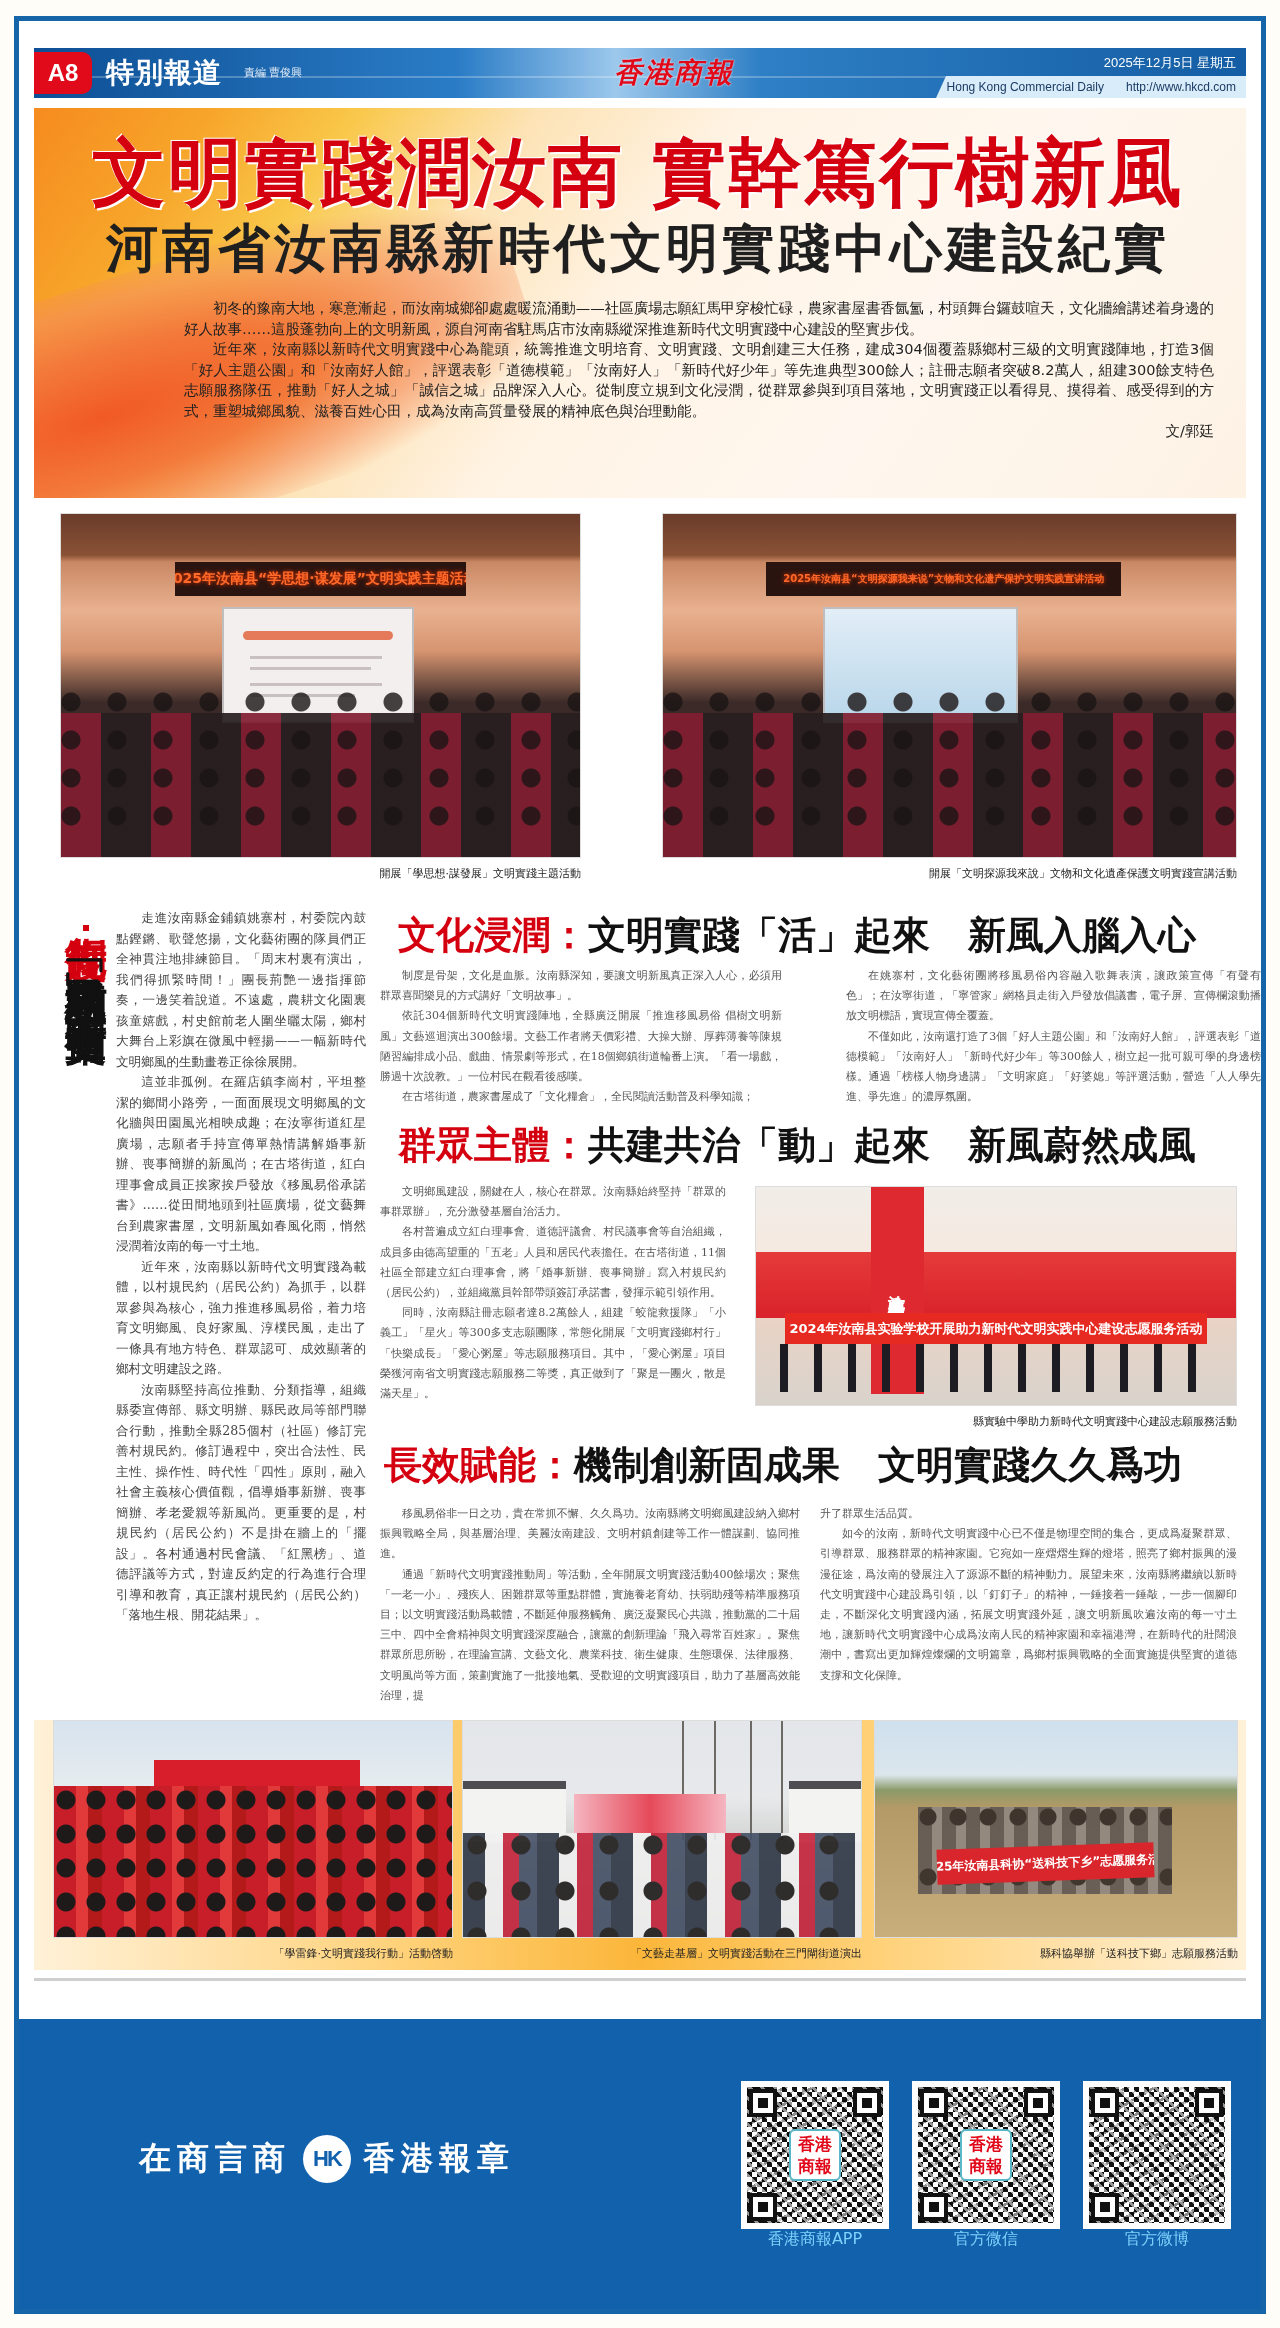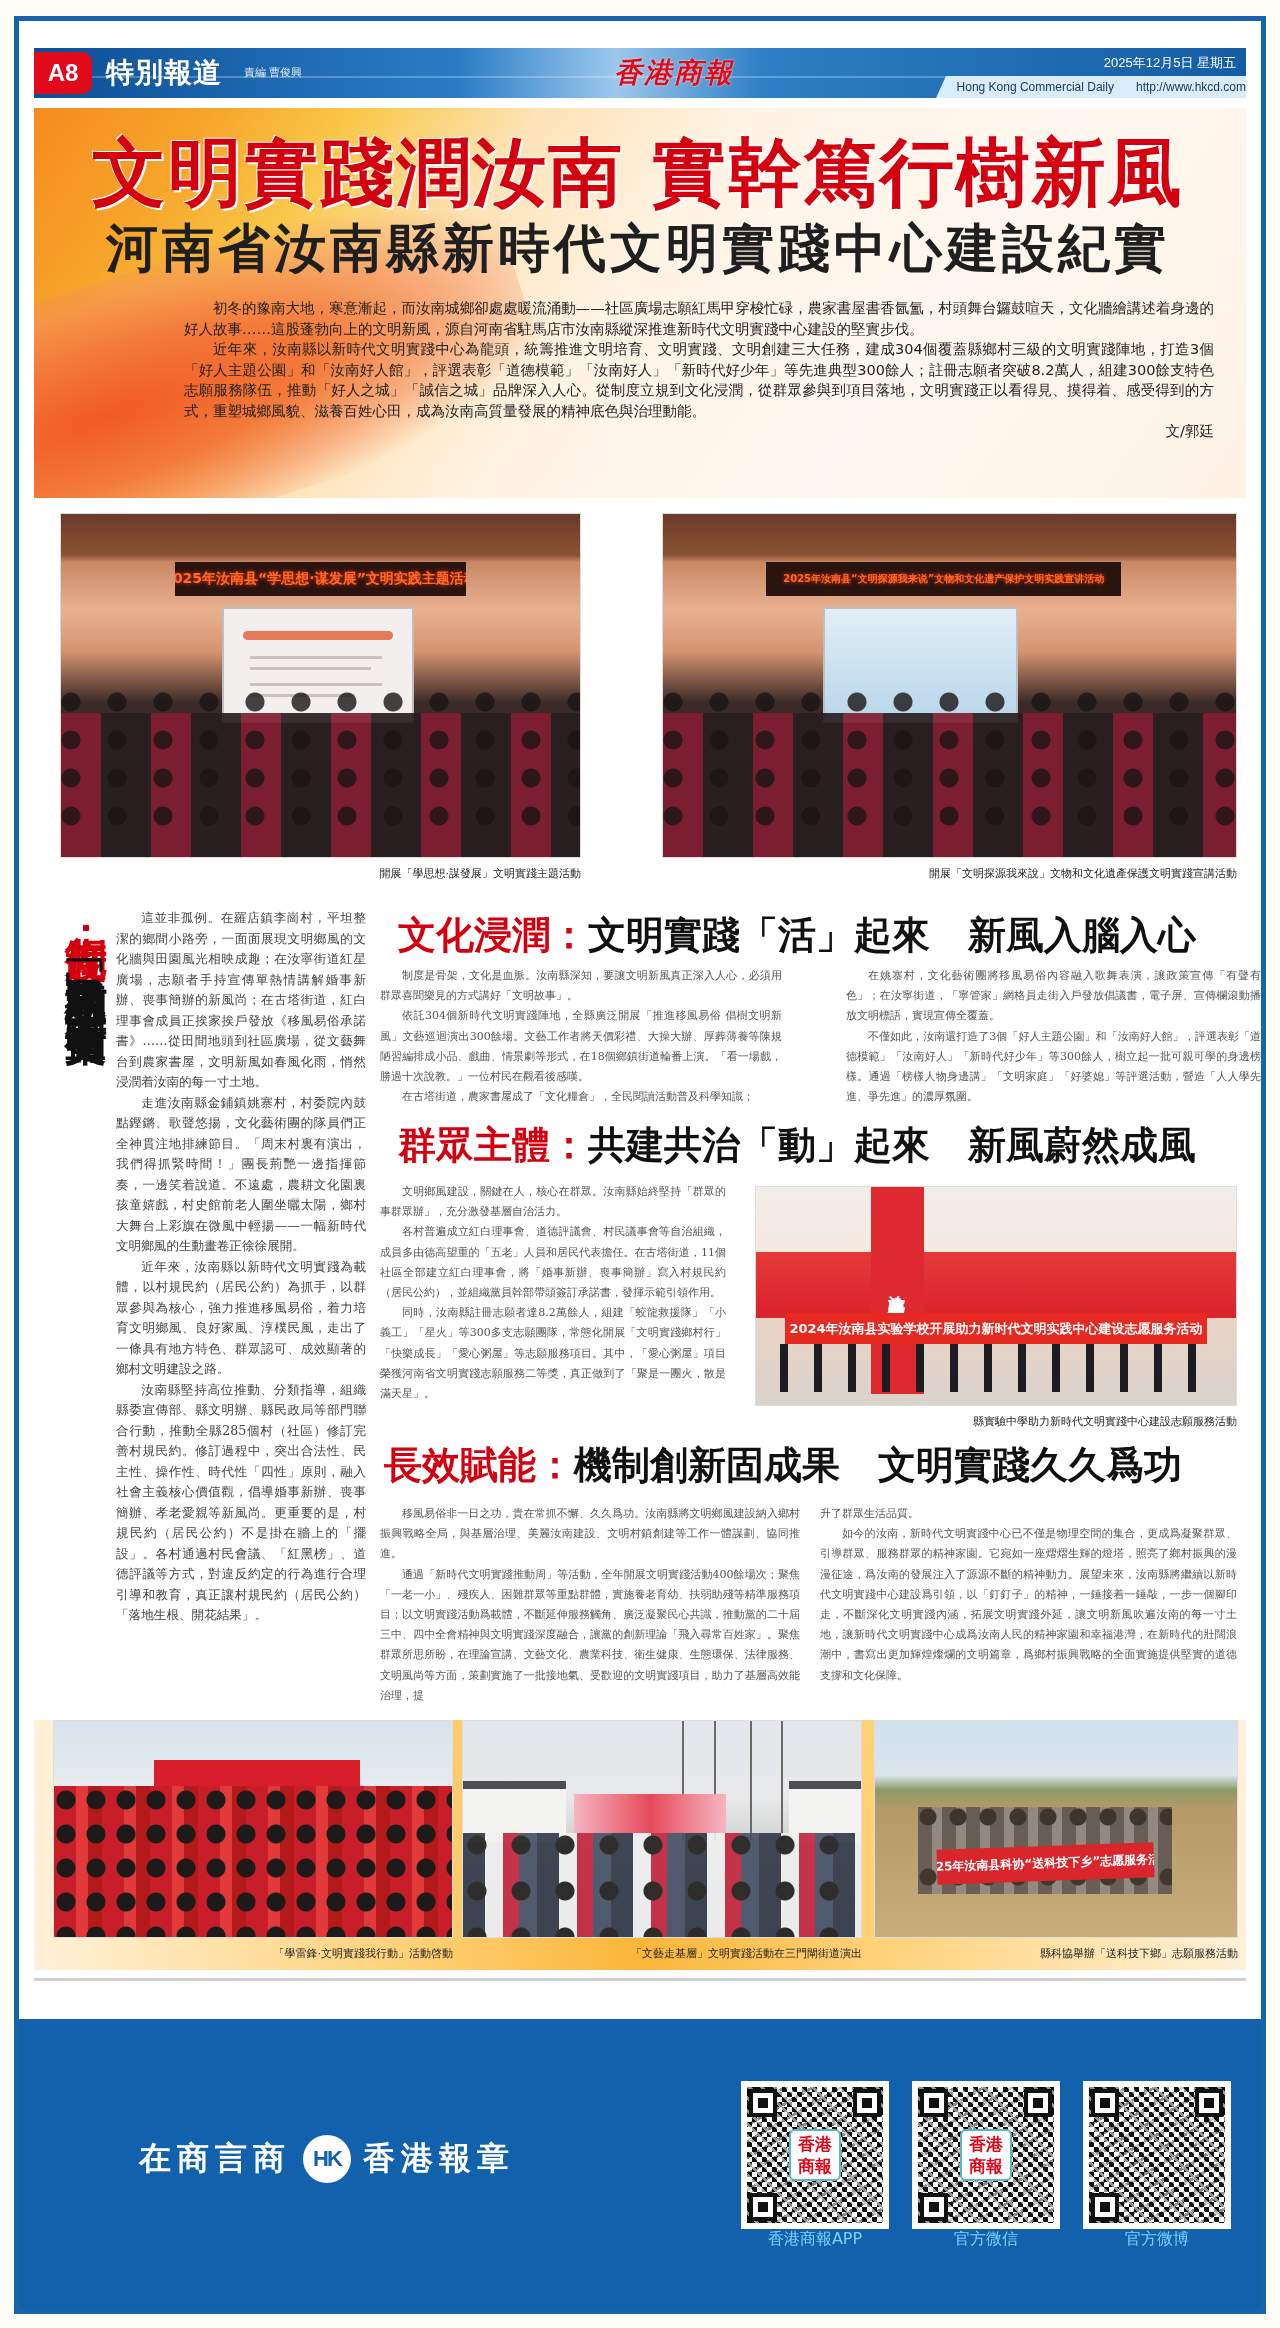--- a/index.html
+++ b/index.html
@@ -34,21 +34,21 @@
     position: absolute; left: 580px; top: 6px; color: #e10a1b; font-size: 28px; font-weight: bold;
     font-family: "DejaVu Serif", serif; font-style: italic; letter-spacing: 2px;
     text-shadow: 0 0 2px #fff;
   }
   .pub-date {
     position: absolute; right: 10px; top: 6px; color: #fff; font-family: "Liberation Sans", sans-serif; font-size: 13px;
   }
   .pub-strip {
     position: absolute; right: 0; top: 28px; width: 310px; height: 22px; background: #d9ecfa;
     clip-path: polygon(10px 0, 100% 0, 100% 100%, 0 100%);
-    display: flex; align-items: center; justify-content: flex-end; gap: 22px; 
+    display: flex; align-items: center; justify-content: flex-end; gap: 22px; padding-right: 10px;
     font-family: "Liberation Sans", sans-serif; font-size: 12px; color: #1a3b63;
   }
 
   .hero {
     position: absolute; left: 34px; top: 108px; width: 1212px; height: 390px;
     background: linear-gradient(125deg, #f68b1f 0%, #f7a52a 12%, #f9c84a 22%, #fde3b5 34%, #fff3e4 48%, #fff7ef 70%, #fdf2e4 100%);
     overflow: hidden;
   }
   .hero .swoosh {
     position: absolute; left: -120px; top: 140px; width: 620px; height: 260px;
@@ -284,22 +284,22 @@
   <div class="screen blue" style="left:28%; width:34%;"></div>
   <div class="seats"></div>
   <div class="heads"></div>
 </div>
 <div class="caption" style="left:830px; top:866px; width:407px;">開展「文明探源我來說」文物和文化遺產保護文明實踐宣講活動</div>
 
 <div class="side-title">
   <span class="red">制度先行：</span><span class="black">村規民約「立」起來　文明有章可循</span>
 </div>
 <div class="side-col">
+  <p>走進汝南縣金鋪鎮姚寨村，村委院內鼓點鏗鏘、歌聲悠揚，文化藝術團的隊員們正全神貫注地排練節目。「周末村裏有演出，我們得抓緊時間！」團長荊艷一邊指揮節奏，一邊笑着說道。不遠處，農耕文化園裏孩童嬉戲，村史館前老人圍坐曬太陽，鄉村大舞台上彩旗在微風中輕揚——一幅新時代文明鄉風的生動畫卷正徐徐展開。</p>
   <p>這並非孤例。在羅店鎮李崗村，平坦整潔的鄉間小路旁，一面面展現文明鄉風的文化牆與田園風光相映成趣；在汝寧街道紅星廣場，志願者手持宣傳單熱情講解婚事新辦、喪事簡辦的新風尚；在古塔街道，紅白理事會成員正挨家挨戶發放《移風易俗承諾書》……從田間地頭到社區廣場，從文藝舞台到農家書屋，文明新風如春風化雨，悄然浸潤着汝南的每一寸土地。</p>
-  <p>走進汝南縣金鋪鎮姚寨村，村委院內鼓點鏗鏘、歌聲悠揚，文化藝術團的隊員們正全神貫注地排練節目。「周末村裏有演出，我們得抓緊時間！」團長荊艷一邊指揮節奏，一邊笑着說道。不遠處，農耕文化園裏孩童嬉戲，村史館前老人圍坐曬太陽，鄉村大舞台上彩旗在微風中輕揚——一幅新時代文明鄉風的生動畫卷正徐徐展開。</p>
   <p>近年來，汝南縣以新時代文明實踐為載體，以村規民約（居民公約）為抓手，以群眾參與為核心，強力推進移風易俗，着力培育文明鄉風、良好家風、淳樸民風，走出了一條具有地方特色、群眾認可、成效顯著的鄉村文明建設之路。</p>
   <p>汝南縣堅持高位推動、分類指導，組織縣委宣傳部、縣文明辦、縣民政局等部門聯合行動，推動全縣285個村（社區）修訂完善村規民約。修訂過程中，突出合法性、民主性、操作性、時代性「四性」原則，融入社會主義核心價值觀，倡導婚事新辦、喪事簡辦、孝老愛親等新風尚。更重要的是，村規民約（居民公約）不是掛在牆上的「擺設」。各村通過村民會議、「紅黑榜」、道德評議等方式，對違反約定的行為進行合理引導和教育，真正讓村規民約（居民公約）「落地生根、開花結果」。</p>
 </div>
 
 <div class="section-head" style="left:398px; top:910px;">
   <span class="red">文化浸潤：</span><span>文明實踐「活」起來　新風入腦入心</span>
 </div>
 <div class="body-col" style="left:380px; top:966px; width:402px;">
   <p>制度是骨架，文化是血脈。汝南縣深知，要讓文明新風真正深入人心，必須用群眾喜聞樂見的方式講好「文明故事」。</p>
   <p>依託304個新時代文明實踐陣地，全縣廣泛開展「推進移風易俗 倡樹文明新風」文藝巡迴演出300餘場。文藝工作者將天價彩禮、大操大辦、厚葬薄養等陳規陋習編排成小品、戲曲、情景劇等形式，在18個鄉鎮街道輪番上演。「看一場戲，勝過十次說教。」一位村民在觀看後感嘆。</p>

